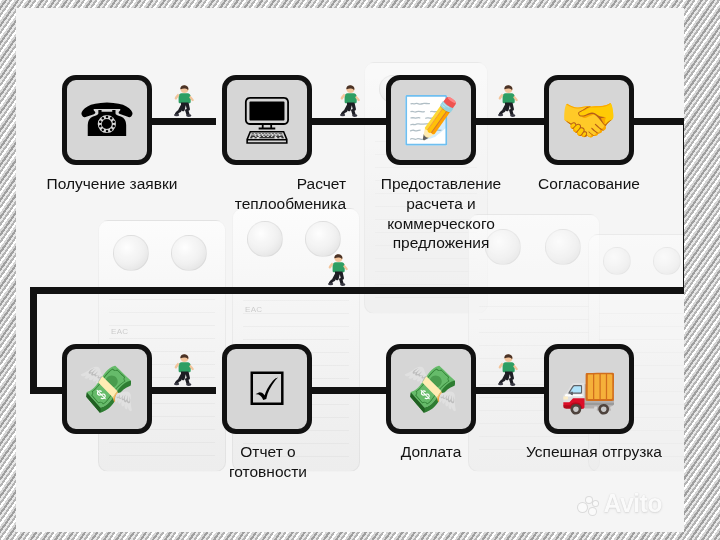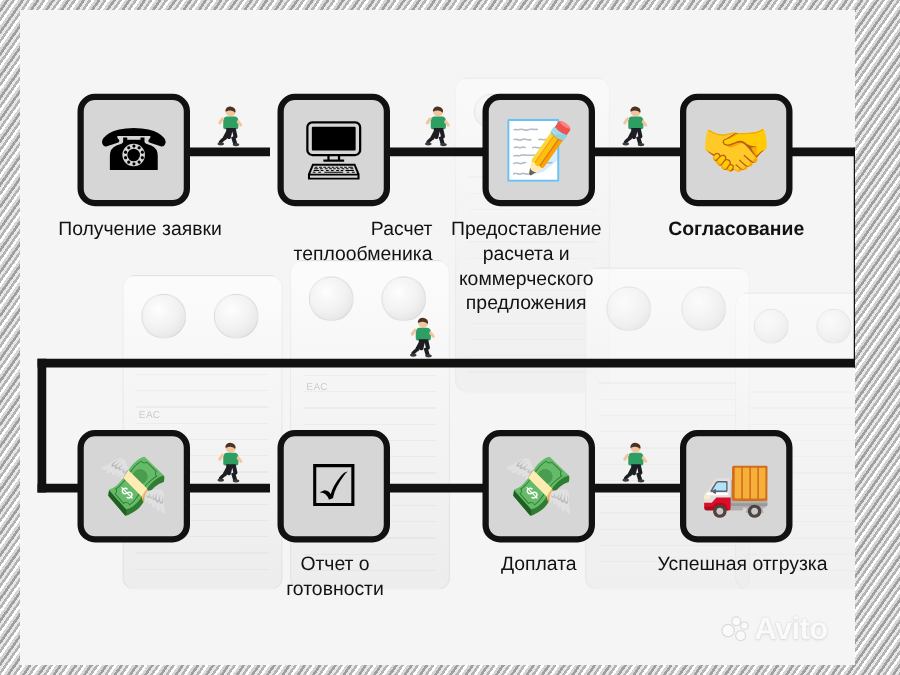--- a/index.html
+++ b/index.html
@@ -80,21 +80,21 @@
 
   
   .walker{
     position:absolute;width:26px;height:34px;z-index:6;
   }
   .walker svg{display:block;width:26px;height:34px;}
 
   
   #avito{
     position:absolute;right:22px;bottom:14px;
-    display:flex;align-items:center;gap:3px;
+    display:flex;align-items:flex-end;gap:3px;
     opacity:.55;z-index:7;user-select:none;
   }
   #avito .dots{position:relative;width:22px;height:22px;}
   #avito .dots i{position:absolute;border-radius:50%;background:#ffffff;
     box-shadow:0 0 0 1px rgba(160,160,160,.55);}
   #avito .dots i:nth-child(1){width:9px;height:9px;left:0;top:7px;}
   #avito .dots i:nth-child(2){width:6px;height:6px;left:8px;top:1px;}
   #avito .dots i:nth-child(3){width:5px;height:5px;left:15px;top:5px;}
   #avito .dots i:nth-child(4){width:7px;height:7px;left:11px;top:12px;}
   #avito .wordmark{
@@ -165,22 +165,22 @@
     </div>
     <div class="step" style="left:370px;top:67px;">
       <span class="glyph">📝</span>
     </div>
     <div class="step" style="left:528px;top:67px;">
       <span class="glyph">🤝</span>
     </div>
 
     <div class="step-label" style="left:-10px;top:166px;width:212px;">Получение заявки</div>
     <div class="step-label" style="left:180px;top:166px;width:150px;text-align:right;">Расчет<br>теплообменика</div>
-    <div class="step-label" style="left:324px;top:166px;width:162px;">Предоставление<br>расчета и<br>коммерческого<br>предложения</div>
-    <div class="step-label" style="left:494px;top:166px;width:158px;font-weight:bold;">Согласование</div>
+    <div class="step-label" style="left:344px;top:166px;width:162px;">Предоставление<br>расчета и<br>коммерческого<br>предложения</div>
+    <div class="step-label" style="left:494px;top:166px;width:158px;">Согласование</div>
 
     <div class="step" style="left:46px;top:336px;">
       <span class="glyph">💸</span>
     </div>
     <div class="step" style="left:206px;top:336px;">
       <span class="glyph">☑</span>
     </div>
     <div class="step" style="left:370px;top:336px;">
       <span class="glyph">💸</span>
     </div>

